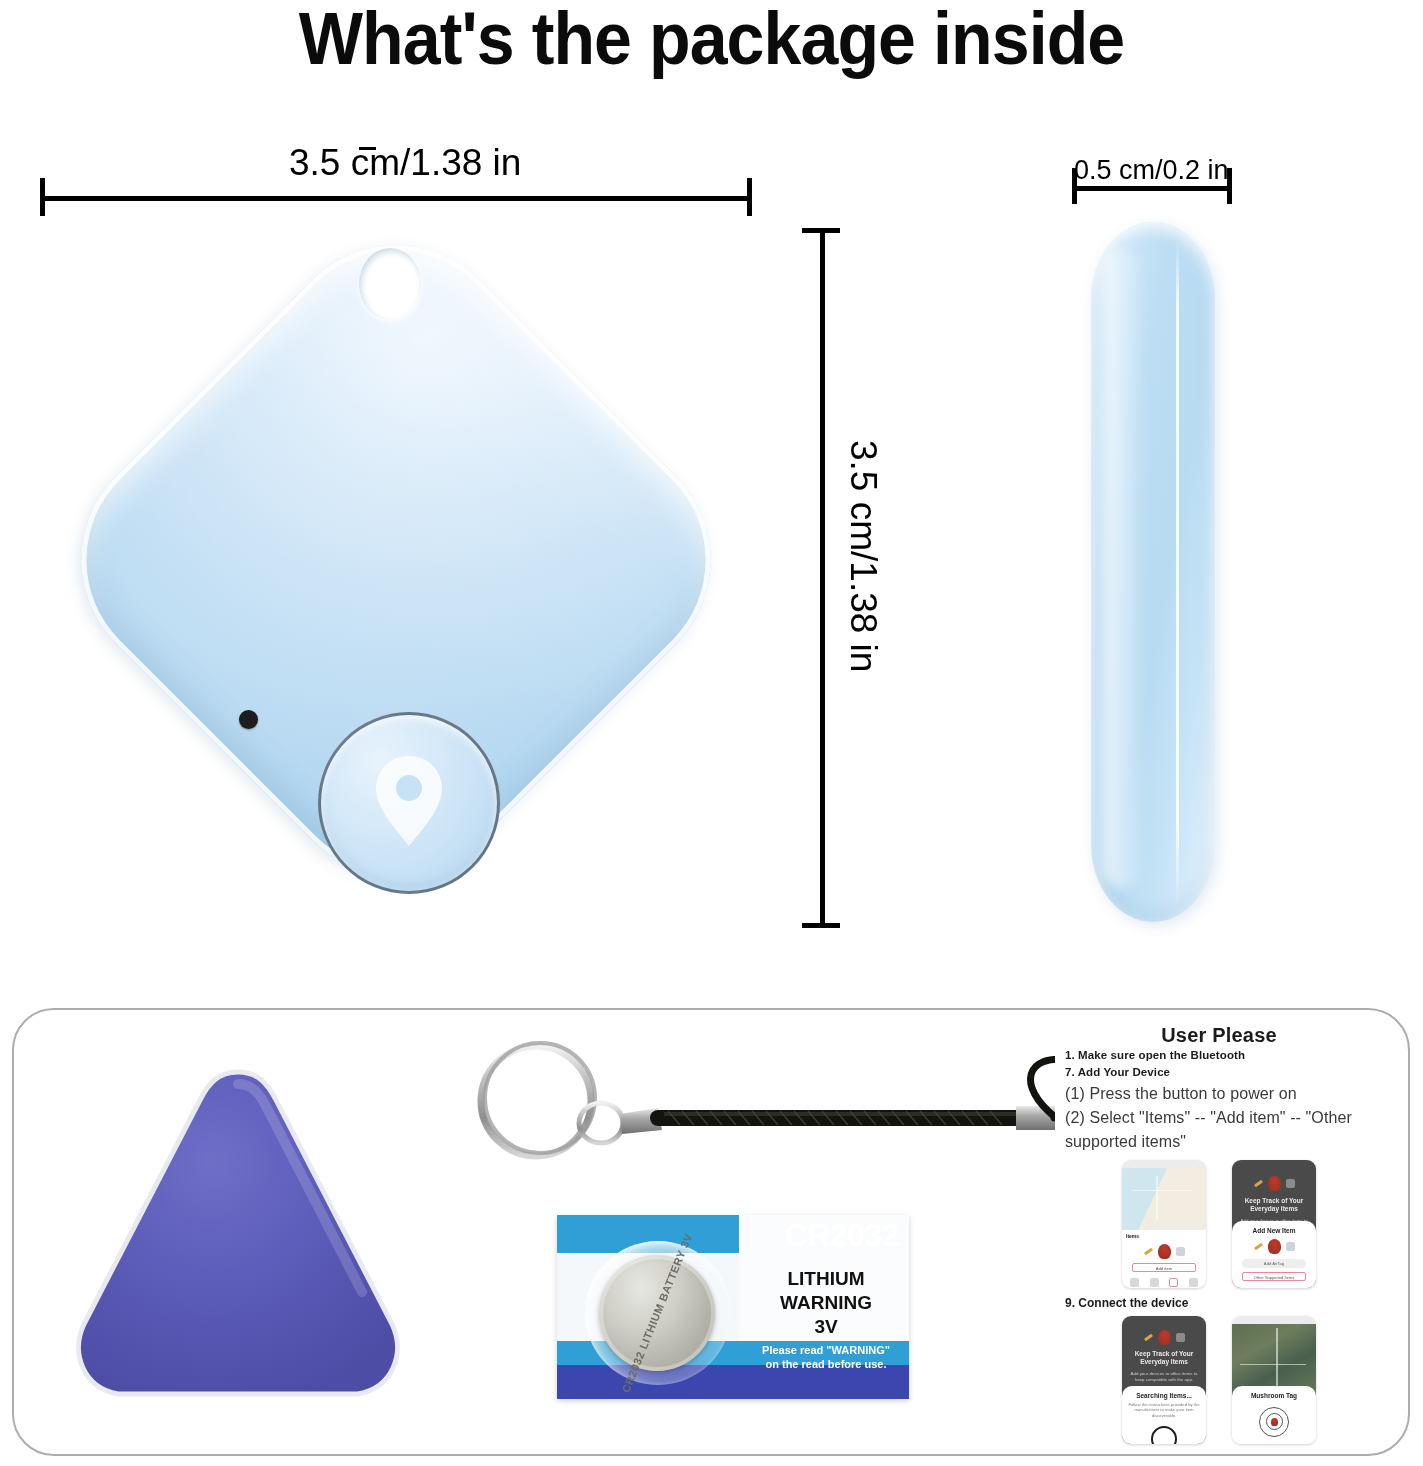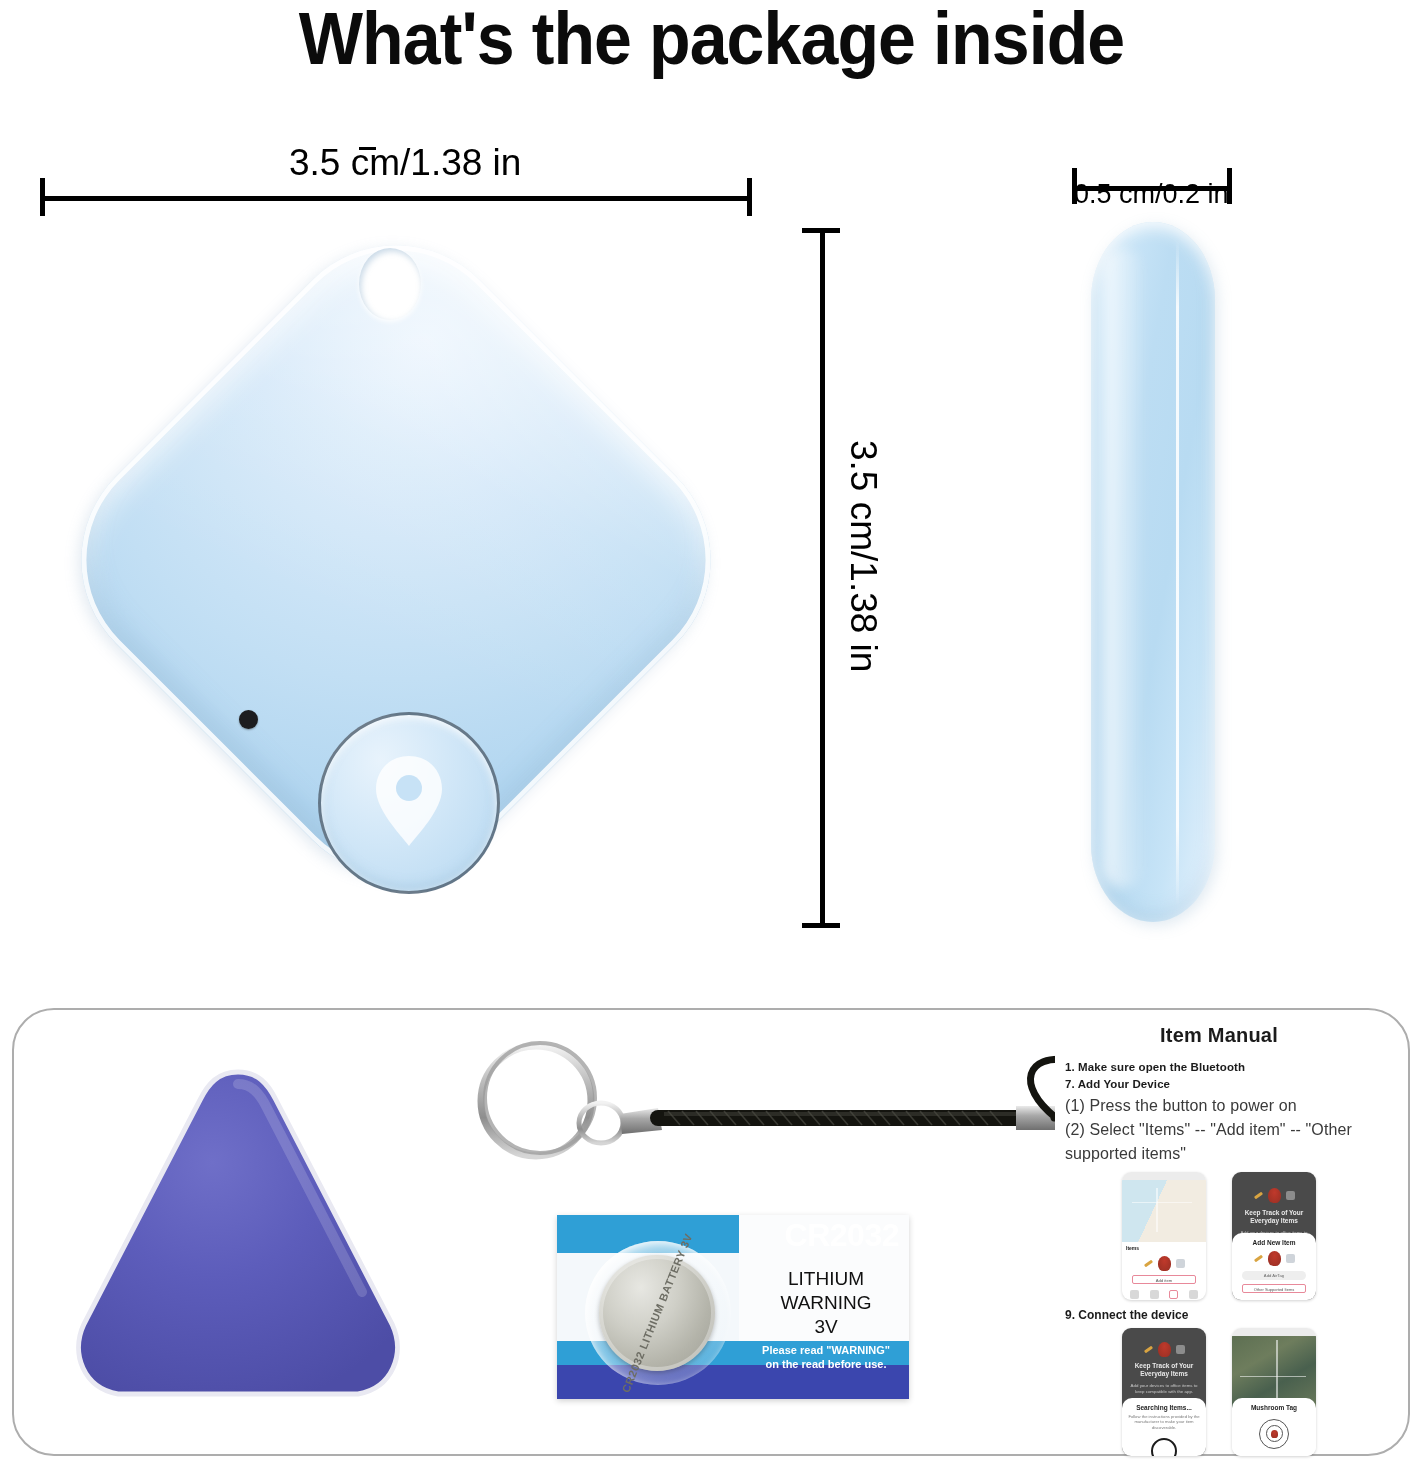--- a/index.html
+++ b/index.html
@@ -193,21 +193,21 @@
   .bp-band-bot { position: absolute; left: 0; top: 150px; width: 100%; height: 34px; background: #3b46ae; }
   .bp-white-left { position: absolute; left: 0; top: 38px; width: 182px; height: 88px; background: #f4f8fb; }
   .bp-white-right { position: absolute; left: 182px; top: 0; width: 170px; height: 150px; background: #fbfcfd; }
   .bp-title {
     position: absolute; right: 10px; top: 2px;
     font-size: 32px; font-weight: bold; color: #ffffff;
     letter-spacing: -0.5px;
   }
   .bp-sub {
     position: absolute; left: 186px; top: 52px; width: 166px;
-    text-align: center; font-size: 19px; font-weight: normal; color: #111;
+    text-align: center; font-size: 19px; font-weight: bold; color: #111;
     line-height: 1.26;
   }
   .bp-warn {
     position: absolute; left: 186px; top: 128px; width: 166px;
     text-align: center; font-size: 11px; color: #ffffff; line-height: 1.3;
     font-weight: bold;
   }
   .coin-cell {
     position: absolute; left: 42px; top: 40px;
     width: 116px; height: 116px; border-radius: 50%;
@@ -233,21 +233,21 @@
     left: 1055px; top: 1018px;
     width: 328px; height: 418px;
     background: #ffffff;
   }
   .manual-title {
     text-align: center;
     font-size: 20px; font-weight: bold; color: #1b1b1b;
     letter-spacing: 0.2px;
     margin-top: 6px;
   }
-  .manual-steps { margin: 12px 0 0 10px; }
+  .manual-steps { margin: 0 0 0 10px; }
   .m-step {
     font-size: 11.5px; font-weight: bold; color: #1b1b1b;
     line-height: 1.5; letter-spacing: 0.1px;
   }
   .m-sub {
     font-size: 16px; color: #3a3a3a; line-height: 1.5;
     letter-spacing: 0.1px;
   }
   .m-step3 {
     margin: 8px 0 4px 10px;
@@ -349,21 +349,21 @@
   <div class="overbar" style="left:359px; top:147px;"></div>
 
   <div class="dim-v-line" style="left:820px; top:228px; height:700px;"></div>
   <div class="dim-cap-h" style="left:802px; top:228px; width:38px;"></div>
   <div class="dim-cap-h" style="left:802px; top:923px; width:38px;"></div>
   <div class="dim-label-vert" style="left:884px; top:440px;">3.5 cm/1.38 in</div>
 
   <div class="dim-h-line" style="left:1072px; top:186px; width:160px;"></div>
   <div class="dim-cap-v" style="left:1072px; top:168px; height:36px;"></div>
   <div class="dim-cap-v" style="left:1227px; top:168px; height:36px;"></div>
-  <div class="dim-label dim-label-small" style="left:1074px; top:155px;margin-top:24px;">0.5 cm/0.2 in</div>
+  <div class="dim-label dim-label-small" style="left:1074px; top:155px;">0.5 cm/0.2 in</div>
 
   <div class="tracker-front">
     <div class="tracker-body"></div>
     <div class="tracker-body-sheen"></div>
     <div class="key-hole"></div>
     <div class="led-dot"></div>
     <div class="press-button">
       <svg class="pin-icon" viewBox="0 0 78 94">
         <path d="M39 2 C20 2 6 16 6 35 C6 56 30 80 39 92 C48 80 72 56 72 35 C72 16 58 2 39 2 Z" fill="rgba(255,255,255,0.80)"></path>
         <circle cx="39" cy="34" r="13" fill="rgba(196,224,246,0.95)"></circle>
@@ -468,21 +468,21 @@
       <div>Please read "WARNING"</div>
       <div>on the read before use.</div>
     </div>
     <div class="blister-dome"></div>
     <div class="coin-cell">
       <div class="coin-text">CR2032 LITHIUM BATTERY 3V</div>
     </div>
   </div>
 
   <div class="manual-card">
-    <div class="manual-title">Item Manual</div>
+    <div class="manual-title">User Please</div>
     <div class="manual-steps">
       <div class="m-step">1.  Make sure open the Bluetooth</div>
       <div class="m-step">7. Add Your Device</div>
       <div class="m-sub">(1) Press the button to power on</div>
       <div class="m-sub">(2) Select "Items" -- "Add item" -- "Other supported items"</div>
     </div>
 
     <div class="phone-row">
       <div class="phone">
         <div class="ph-statusbar"></div>

